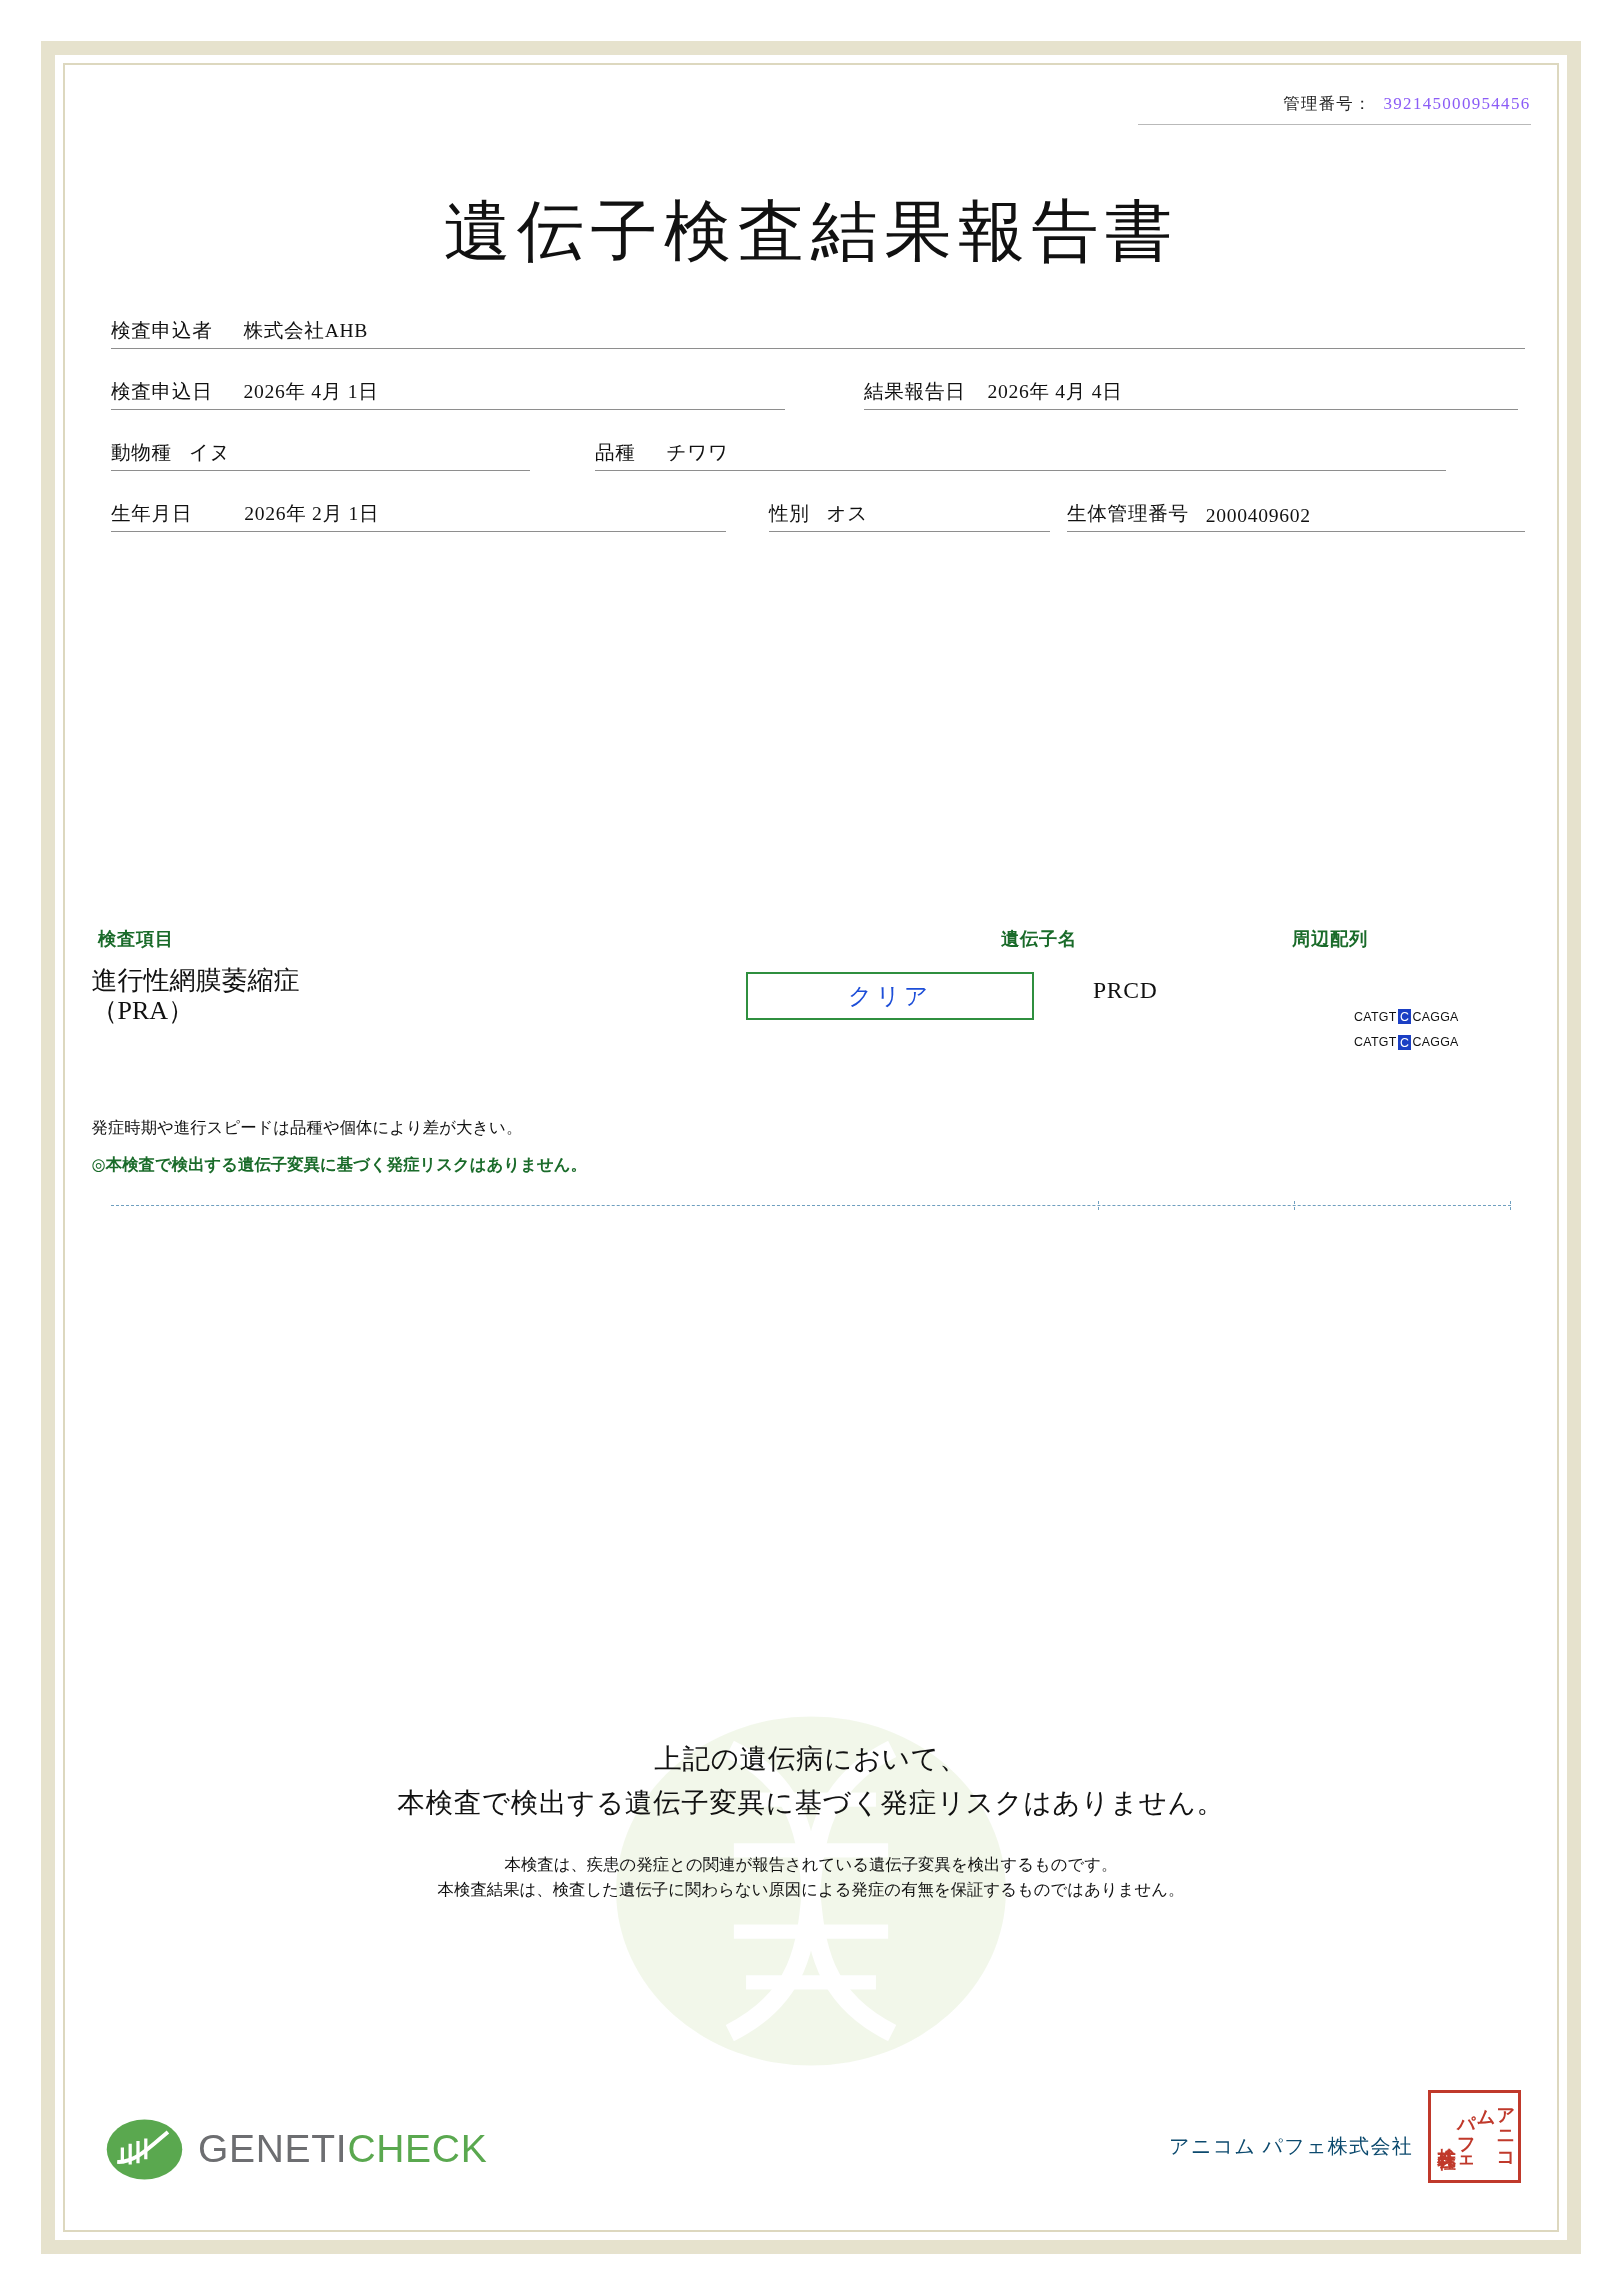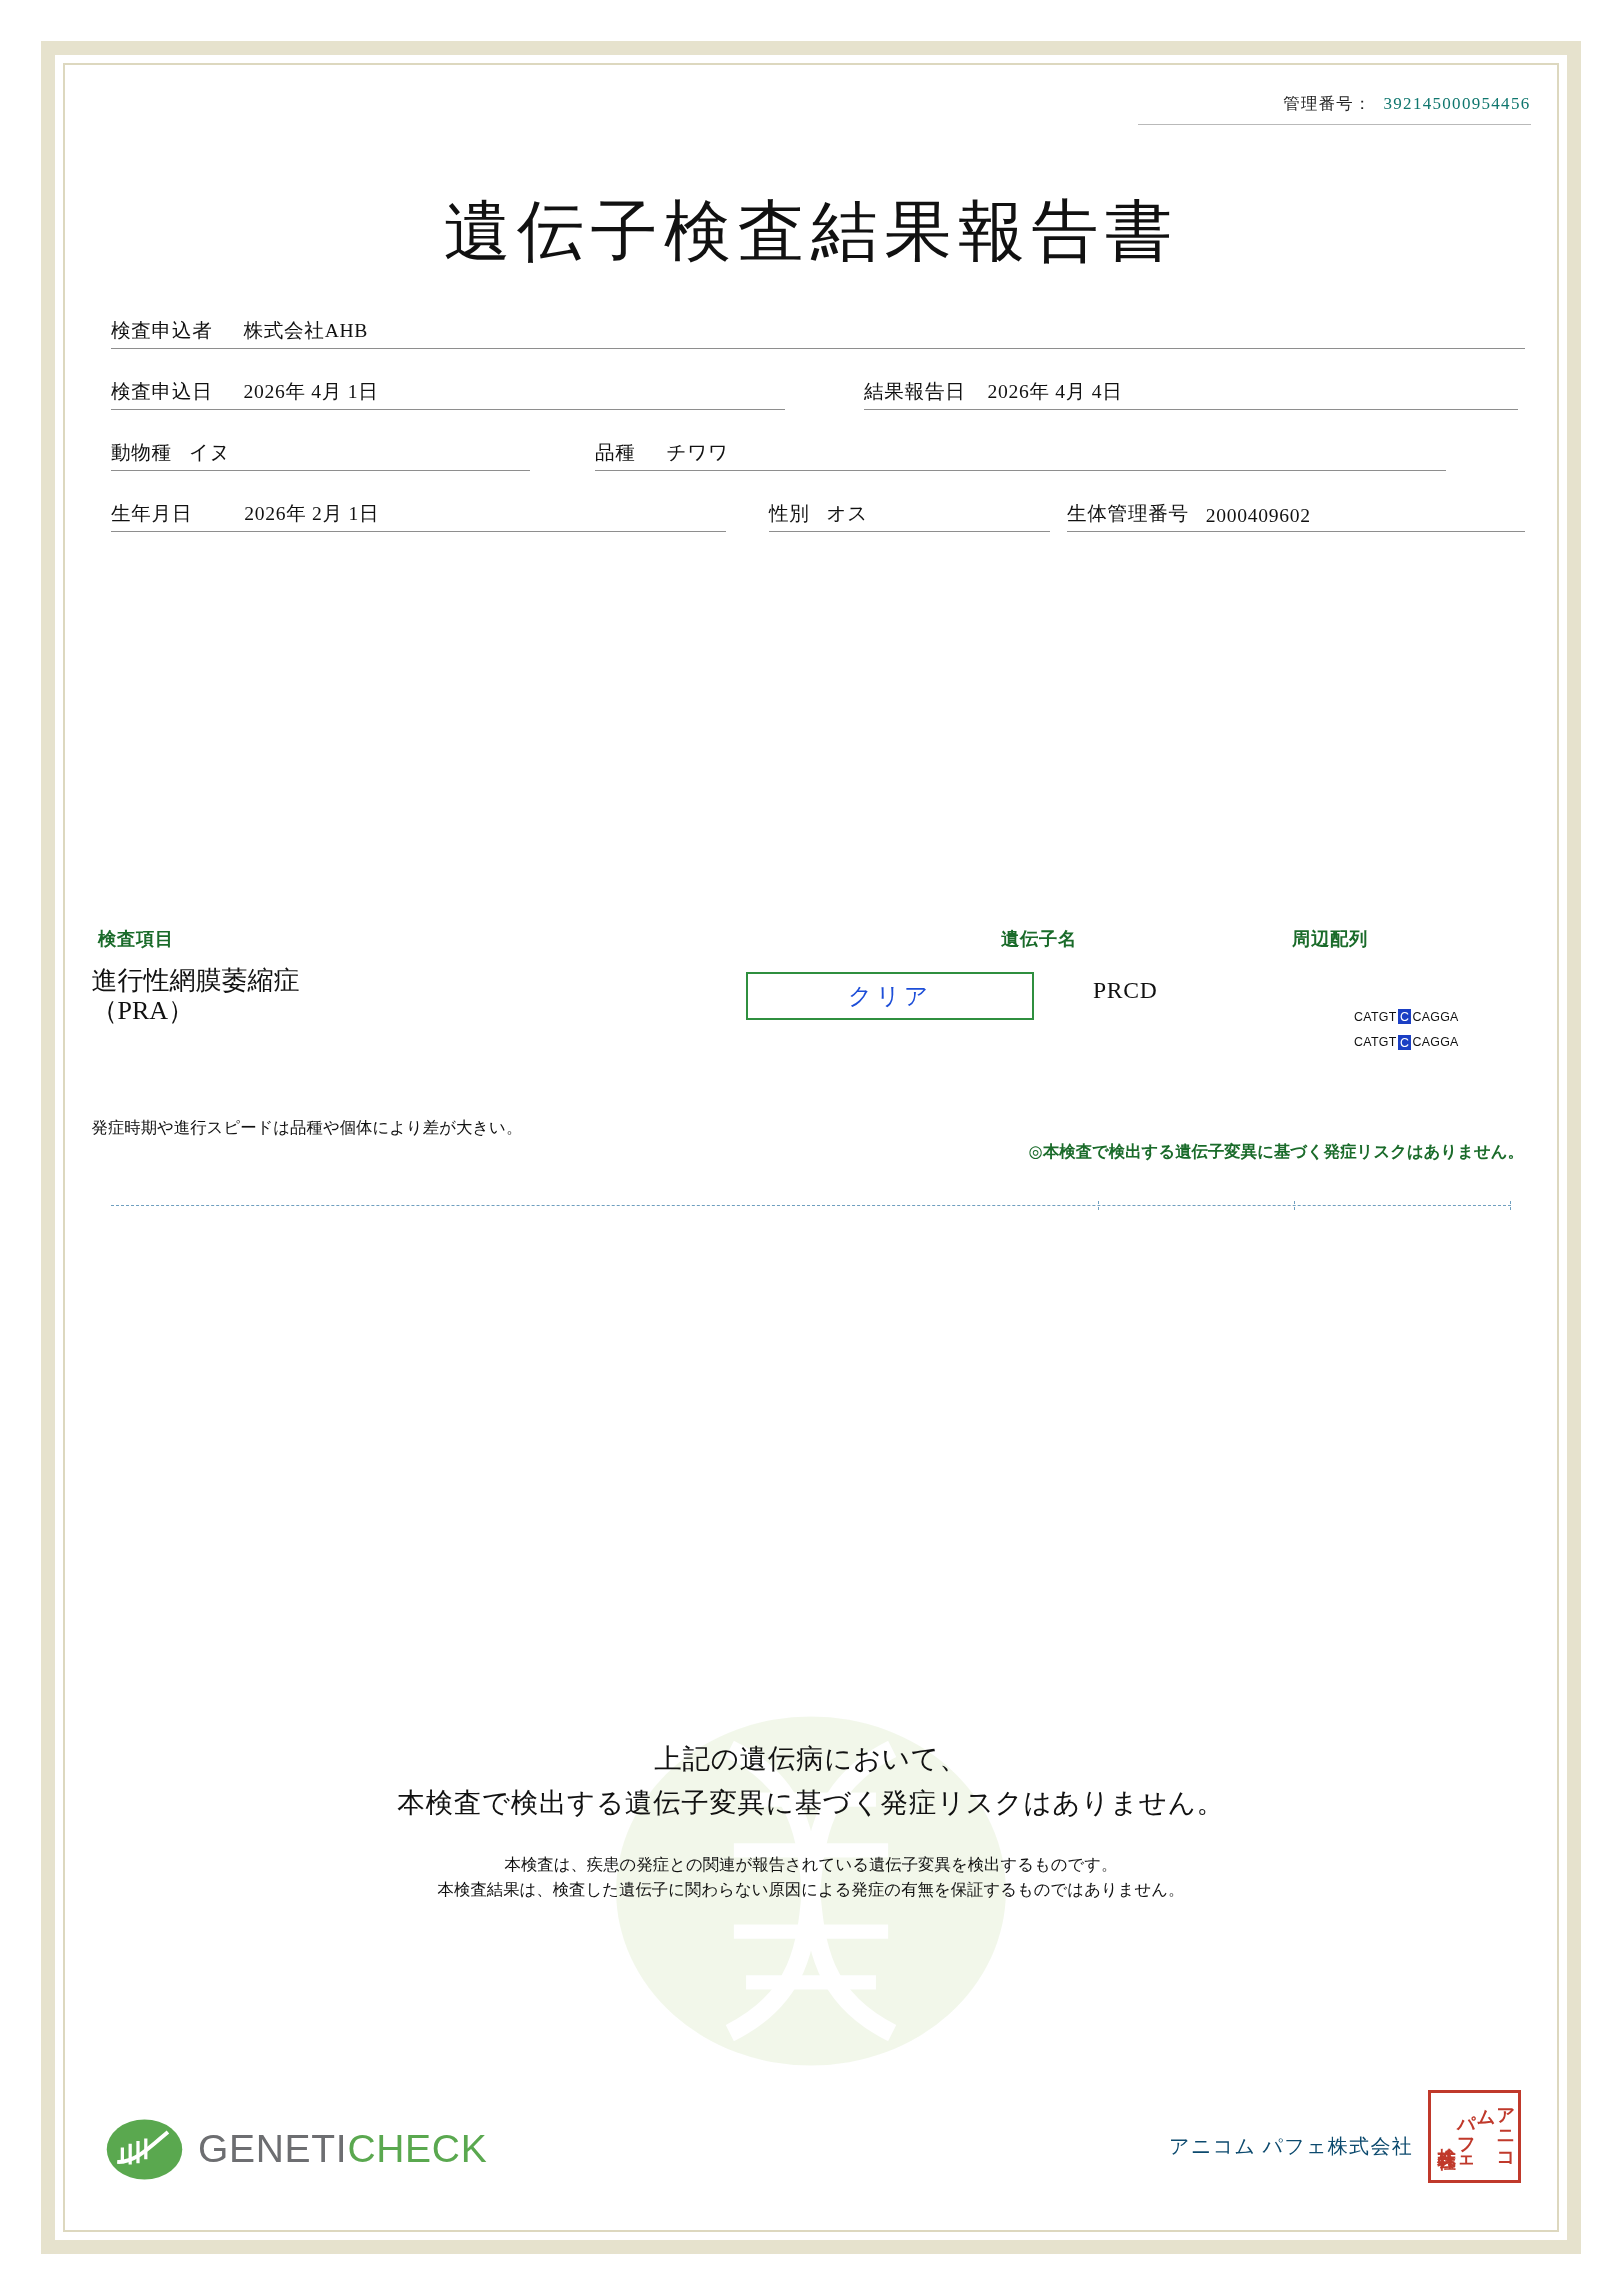--- a/index.html
+++ b/index.html
@@ -57,21 +57,21 @@
   }
   .ctrl-label {
     font-size: 16.4px;
     letter-spacing: 1.3px;
     color: #222;
     font-family: "Liberation Serif", serif;
   }
   .ctrl-value {
     font-size: 17px;
     letter-spacing: 1.3px;
-    color: #0f766e;
+    color: #8b5cf6;
     margin-left: 11.8px;
     font-family: "Liberation Serif", serif;
   }
 
   
   .doc-title {
     position: absolute;
     top: 101px;
     left: 0;
     width: 100%;
@@ -234,22 +234,21 @@
     font-size: 16.4px;
     line-height: 1.42;
     color: #111;
     letter-spacing: 0px;
     font-family: "Liberation Sans", "DejaVu Sans", sans-serif;
   }
   .desc .risk {
     color: #1a6b2a;
     font-weight: bold;
     display: block;
-    margin-top: 0;
-    text-align: right;
+    margin-top: 13px;
   }
   .dashed-sep {
     position: absolute;
     top: 1120px;
     left: 26px;
     right: 26px;
     border-top: 1.3px dashed #6f9fbf;
     height: 0;
   }
   .dashed-tick {

